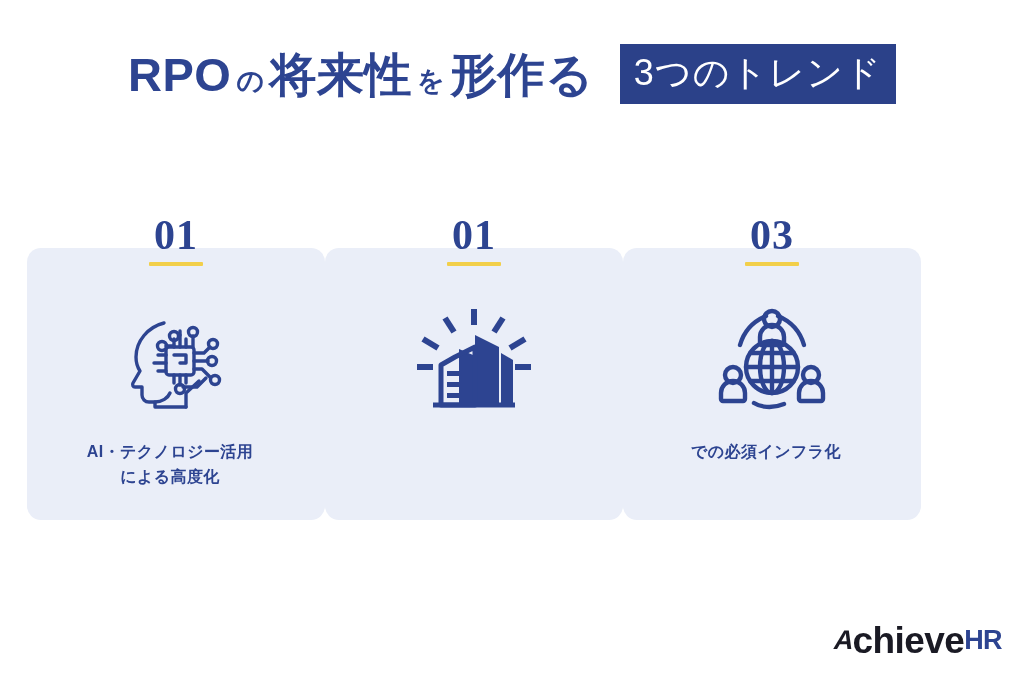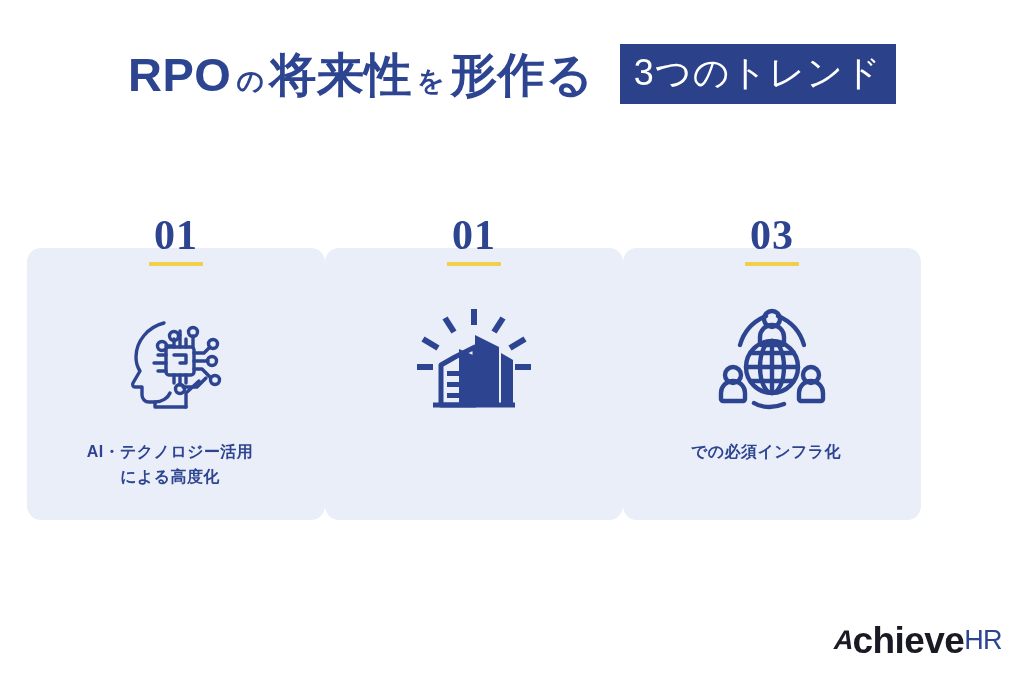--- a/index.html
+++ b/index.html
@@ -139,21 +139,21 @@
     transform:skewX(-2deg);
   }
   .logo-achieve {
     font-size:37px;
     font-weight:700;
     color:#1a1a24;
     letter-spacing:-0.6px;
   }
   .logo-hr {
     font-size:27px;
-    font-weight:400;
+    font-weight:700;
     color:#2d4491;
     letter-spacing:-0.6px;
   }
 </style>
 </head>
 <body>
 
 <div class="slide">
 
   <div class="title-row">

